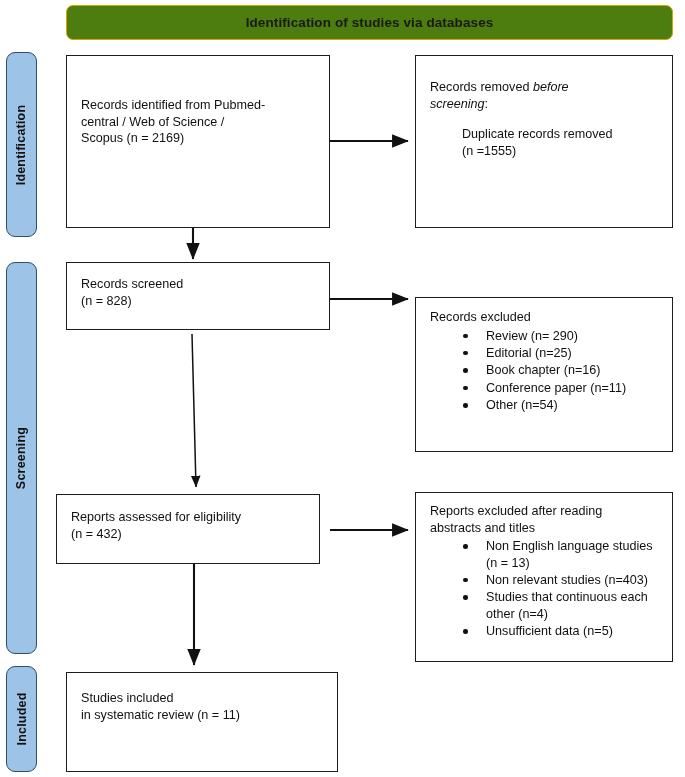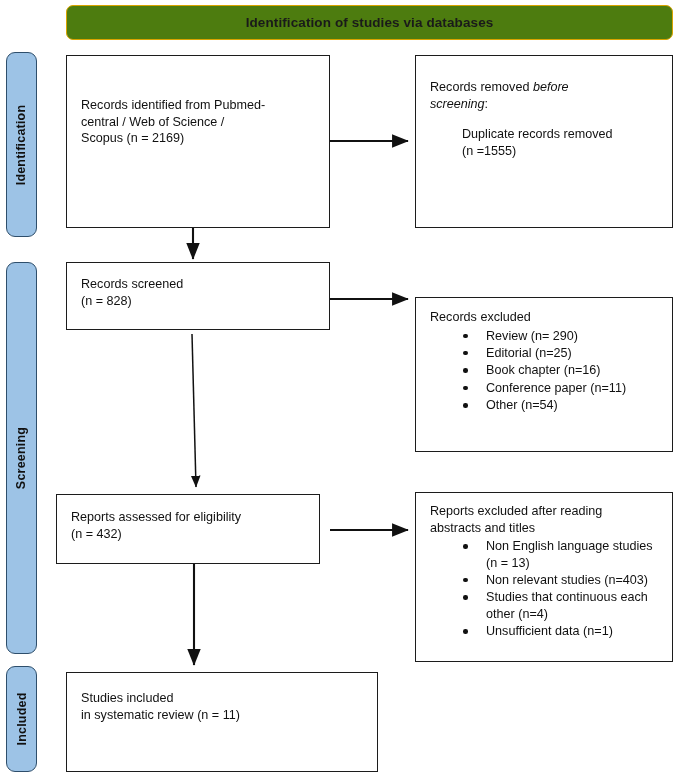--- a/index.html
+++ b/index.html
@@ -88,21 +88,21 @@
     color: #111111;
   }
   .box-text .it { font-style: italic; }
 
   #box-identified    { left: 66px;  top: 55px;  width: 264px; height: 173px; }
   #box-removed       { left: 415px; top: 55px;  width: 258px; height: 173px; }
   #box-screened      { left: 66px;  top: 262px; width: 264px; height: 68px;  }
   #box-excluded      { left: 415px; top: 297px; width: 258px; height: 155px; }
   #box-eligibility   { left: 56px;  top: 494px; width: 264px; height: 70px;  }
   #box-excl-reading  { left: 415px; top: 492px; width: 258px; height: 170px; }
-  #box-included      { left: 66px;  top: 672px; width: 312px; height: 100px; }
+  #box-included      { left: 66px;  top: 672px; width: 272px; height: 100px; }
 
   
   #box-identified   .box-inner { top: 41px; }
   #box-removed      .box-inner { top: 23px; }
   #box-screened     .box-inner { top: 13px; }
   #box-excluded     .box-inner { top: 11px; }
   #box-eligibility  .box-inner { top: 14px; }
   #box-excl-reading .box-inner { top: 10px; }
   #box-included     .box-inner { top: 17px; }
 
@@ -225,21 +225,21 @@
 
   <div class="box" id="box-excl-reading">
     <div class="box-inner">
       <div class="box-text">
         <div>Reports excluded after reading</div>
         <div>abstracts and titles</div>
         <ul class="bullets">
           <li>Non English language studies (n = 13)</li>
           <li>Non relevant studies (n=403)</li>
           <li>Studies that continuous each other (n=4)</li>
-          <li>Unsufficient data (n=1)</li>
+          <li>Unsufficient data (n=5)</li>
         </ul>
       </div>
     </div>
   </div>
 
   <div class="box" id="box-included">
     <div class="box-inner">
       <div class="box-text">
         <div>Studies included</div>
         <div>in systematic review (n = 11)</div>

